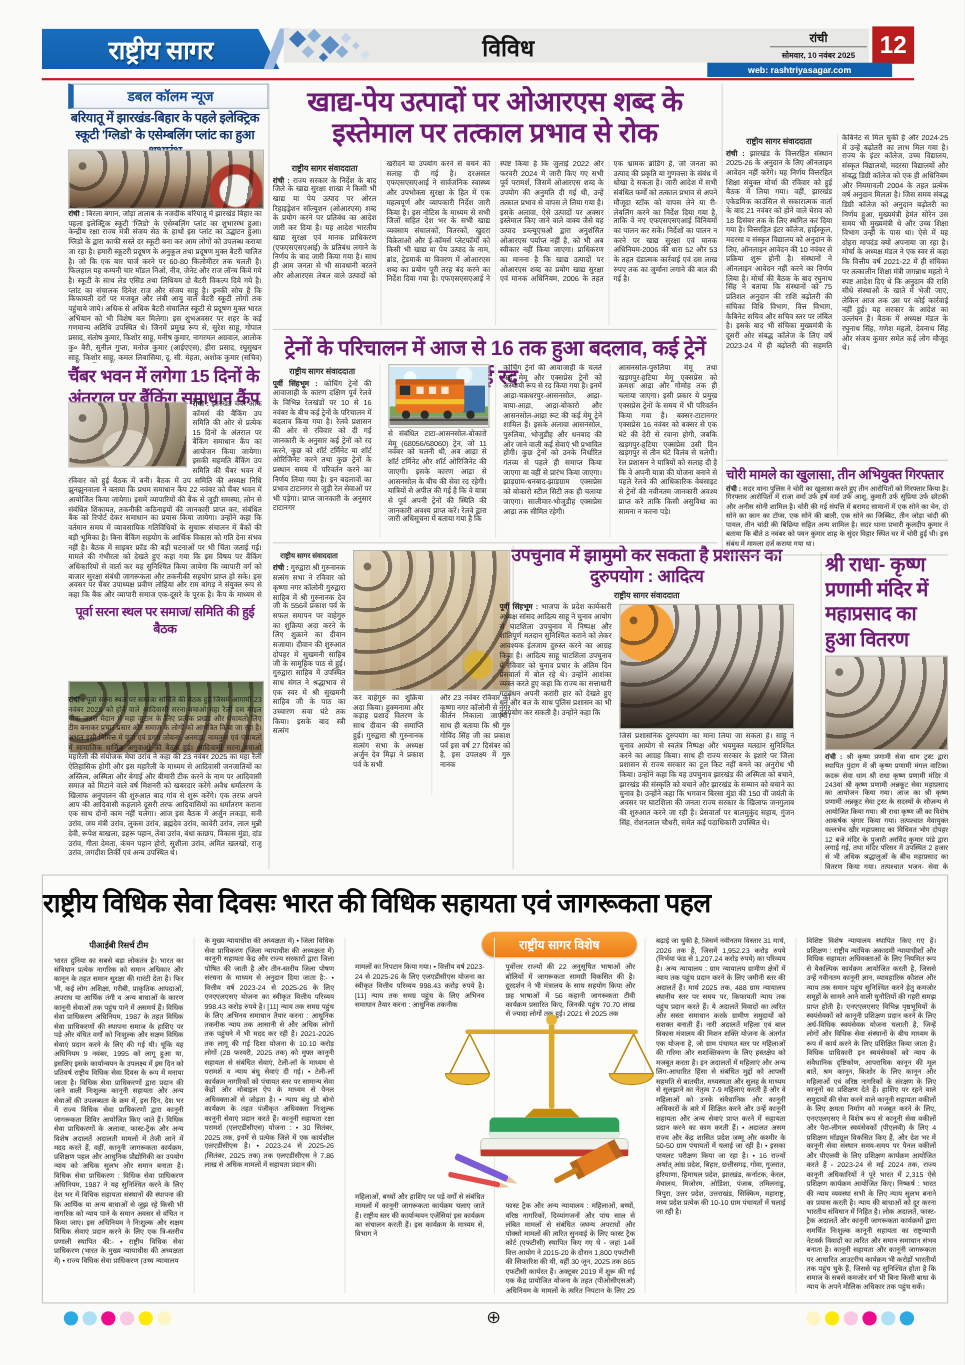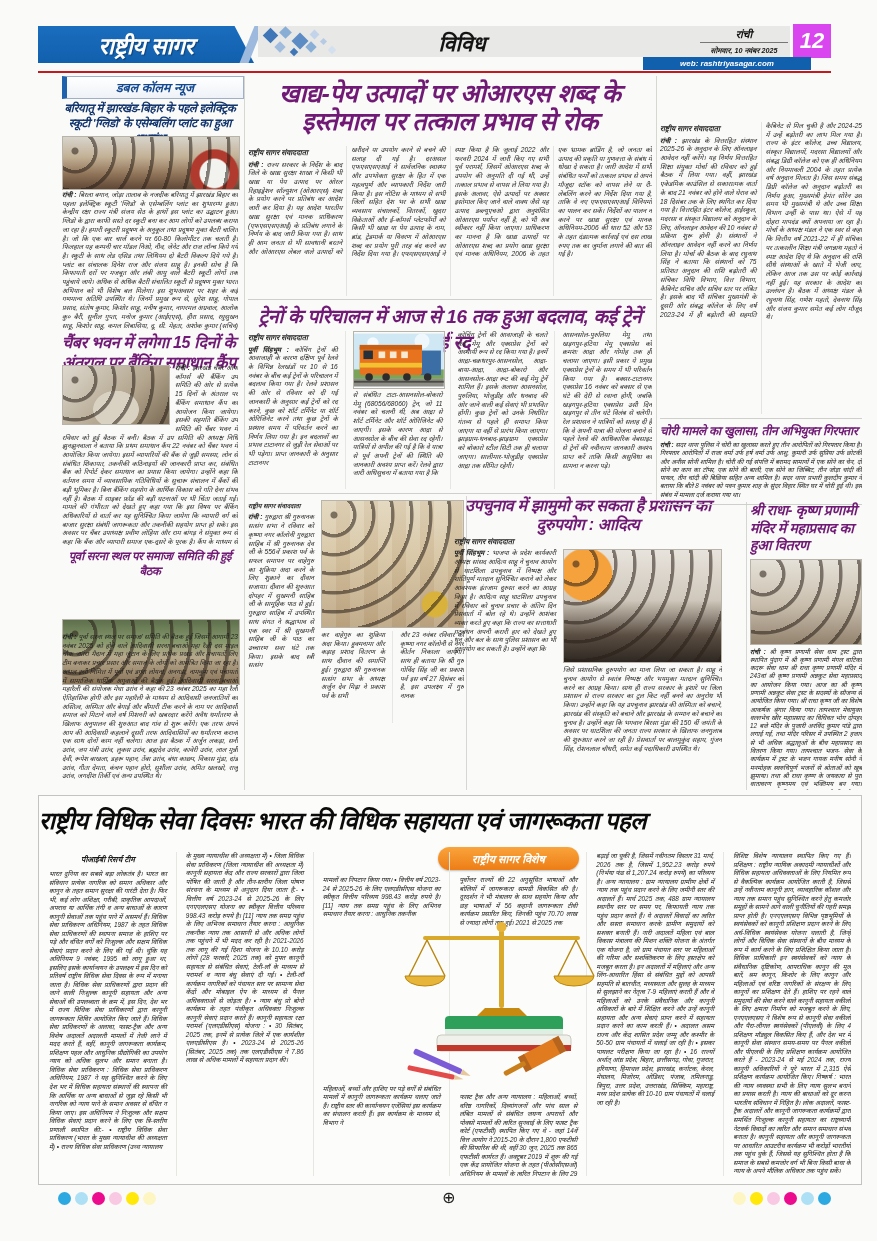--- a/index.html
+++ b/index.html
@@ -1,42 +1,42 @@
 <!DOCTYPE html>
 <html lang="hi"><head>
 <meta charset="utf-8">
 <style>
   html,body{margin:0;padding:0;background:#e9e9e7;}
   .page{position:relative;width:877px;height:1241px;margin:0 auto;background:#fafaf8;
-        font-family:"Liberation Sans","DejaVu Sans",sans-serif;color:#1b1b1b;overflow:hidden;font-style:italic;}
+        font-family:"Liberation Sans","DejaVu Sans",sans-serif;color:#1b1b1b;overflow:hidden;}
   .abs{position:absolute;}
   
   .m-blue{left:38px;top:26px;width:216px;height:37px;background:linear-gradient(180deg,#1a6dbd,#1160ae);
           clip-path:polygon(0 0,91% 0,100% 100%,0 100%);display:flex;align-items:center;justify-content:center;}
   .m-blue span{color:#fff;font-weight:bold;font-size:23px;text-shadow:1px 1px 1px rgba(0,0,0,.35);letter-spacing:-.5px;}
   .m-edge{left:247px;top:26px;width:9px;height:37px;background:#9db9dd;transform:skewX(-22deg);}
   .m-gray{left:258px;top:26px;width:532px;height:31px;background:#e8e8e6;}
   .m-dia{left:263px;top:27px;width:100px;height:32px;}
   .m-dia i{position:absolute;display:block;transform:rotate(45deg);}
   .m-sec{left:462px;top:29px;transform:translateX(-50%);font-weight:bold;font-size:21px;color:#141414;}
   .m-date{left:700px;top:27px;width:88px;text-align:center;color:#141414;}
   .m-date .c{font-weight:bold;font-size:10.5px;border-bottom:1px solid #777;padding-bottom:1px;}
   .m-date .d{font-size:7.2px;padding-top:2px;font-weight:bold;}
-  .m-page{left:793px;top:24px;width:38px;height:34px;background:#d946ef;color:#fff;font-weight:bold;
+  .m-page{left:793px;top:24px;width:38px;height:34px;background:#b91c1c;color:#fff;font-weight:bold;
           font-size:22px;display:flex;align-items:center;justify-content:center;}
   .m-web{left:643px;top:57px;width:168px;height:13px;background:#1160ae;color:#fff;font-size:8px;
          font-weight:bold;display:flex;align-items:center;justify-content:center;}
   .m-redline{left:38px;top:71px;width:793px;height:2px;background:#c21a1f;}
   
   .vr{width:1px;background:#d6d6d3;}
   .hr-t{border-top:1px solid #cfcfcc;}
   
   h1,h2,h3,p{margin:0;}
   .hl{font-weight:bold;color:#701a75;letter-spacing:-.3px;}
-  .byline{font-size:7.3px;font-weight:bold;color:#2b2b2b;margin:2px 0 3px;}
+  .byline{font-size:7.3px;font-weight:bold;text-align:center;color:#2b2b2b;margin:2px 0 3px;}
   .bd{font-size:6.6px;line-height:1.32;text-align:justify;color:#1c1c1c;}
   .bd .dl{font-weight:bold;}
   .clip{overflow:hidden;}
   
   .ph{position:relative;overflow:hidden;border:1px solid #b9b4aa;}
   .ph::before{content:"";position:absolute;inset:0;
       background:repeating-radial-gradient(circle at 12px 14px,rgba(40,30,22,.55) 0 3px,transparent 4px 19px);}
   .ph-scooter{background:radial-gradient(circle at 86% 70%,#f2f2ee 0 9%,#b03a2e 10% 15%,transparent 16%),
       linear-gradient(180deg,#d8d4cc,#c3b196 38%,#8f7358 72%,#5f4736);}
   .ph-chamber{background:radial-gradient(ellipse at 50% 75%,#d9d2c2 0 30%,transparent 31%),
@@ -227,21 +227,21 @@
   </div>
 
   <div class="abs clip" style="left:660px;top:418px;width:202px;height:82px;border-top:1px solid #cfcfcc;border-bottom:1px solid #cfcfcc;padding-top:3px">
     <h3 class="hl" style="font-size:12px">चोरी मामले का खुलासा, तीन अभियुक्त गिरफ्तार</h3>
     <p class="bd" style="font-size:6.3px;margin-top:2px">
       <b class="dl">रांची :</b>
       <span>सदर थाना पुलिस ने चोरी का खुलासा करते हुए तीन आरोपितों को गिरफ्तार किया है। गिरफ्तार आरोपितों में राजा वर्मा उर्फ हर्ष वर्मा उर्फ आशु, कुमारी उर्फ सुप्रिया उर्फ छोटकी और अनीस सोनी शामिल है। चोरी की गई संपत्ति में बरामद सामानों में एक सोने का चेन, दो सोने का कान का टॉप्स, एक सोने की बाली, एक सोने का जिब्बिट, तीन जोड़ा चांदी की पायल, तीन चांदी की बिछिया सहित अन्य शामिल है। सदर थाना प्रभारी कुलदीप कुमार ने बताया कि बीते 8 नवंबर को पवन कुमार शाह के सुंदर विहार स्थित घर में चोरी हुई थी। इस संबंध में मामला दर्ज कराया गया था।</span></p>
   </div>
 
   <div class="abs clip" style="left:750px;top:502px;width:112px;height:288px">
-    <h3 class="hl" style="font-size:14px;line-height:1.25">श्री राधा- कृष्ण प्रणामी मंदिर में महाप्रसाद का हुआ वितरण</h3>
+    <h3 class="hl" style="font-size:18px;line-height:1.25">श्री राधा- कृष्ण प्रणामी मंदिर में महाप्रसाद का हुआ वितरण</h3>
     <div class="ph ph-temple" style="height:84px;margin:4px 0 3px"></div>
     <p class="bd" style="font-size:6.3px">
       <b class="dl">रांची :</b>
       <span>श्री कृष्ण प्रणामी सेवा धाम ट्रस्ट द्वारा स्थापित पुंदाग में श्री कृष्ण प्रणामी मंगल वाटिका कदरू सेवा धाम श्री राधा कृष्ण प्रणामी मंदिर में 243वां श्री कृष्ण प्रणामी अन्नकूट सेवा महाप्रसाद का आयोजन किया गया। आज का श्री कृष्ण प्रणामी अन्नकूट सेवा ट्रस्ट के सदस्यों के सौजन्य से आयोजित किया गया। श्री राधा कृष्ण जी का विशेष आकर्षक श्रृंगार किया गया। तत्पश्चात मेवायुक्त वल्लभेच खीर महाप्रसाद का विधिवत भोग दोपहर 12 बजे मंदिर के पुजारी अरविंद कुमार पांडे द्वारा लगाई गई, तथा मंदिर परिसर में उपस्थित 2 हजार से भी अधिक श्रद्धालुओं के बीच महाप्रसाद का वितरण किया गया। तत्पश्चात भजन- सेवा के कार्यक्रम में ट्रस्ट के भजन गायक मनीष सोनी ने मनमोहक स्वरुचिपूर्ण भजनों से श्रोताओं को खूब झुमाया। तथा श्री राधा कृष्ण के जयकारा से पूरा वातावरण कृष्णमय एवं भक्तिमय बन गया। तत्पश्चात सामूहिक रूप से महाआरती की गई।</span></p>
   </div>
 
   <div class="abs legal">
     <h1 class="hl1">राष्ट्रीय विधिक सेवा दिवसः भारत की विधिक सहायता एवं जागरूकता पहल</h1>
     <div class="badge">राष्ट्रीय सागर विशेष</div>
     <div class="legal-cols">

